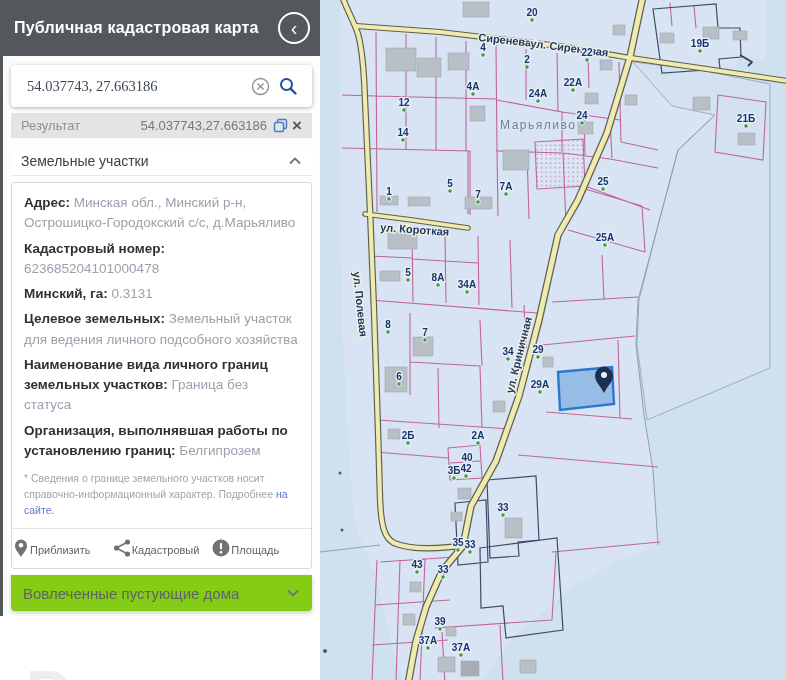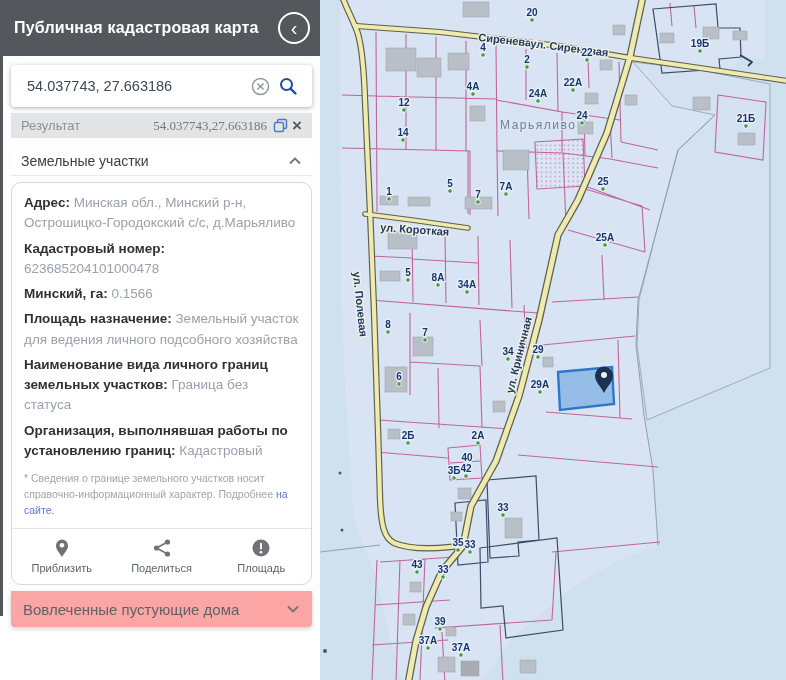--- a/index.html
+++ b/index.html
@@ -8,42 +8,42 @@
 
   
   .sidebar { position:absolute; left:0; top:0; width:320px; height:616px; background:#fdfdfd;
              box-shadow: inset 3px 0 0 #53575b; z-index:2; }
   .sb-header { height:56px; background:#54585c; display:flex; align-items:center; padding:0 10px 0 14px; }
   .sb-title { color:#fff; font-size:16px; font-weight:bold; flex:1; letter-spacing:.2px; }
   .back-btn { width:32px; height:32px; border-radius:50%; border:2px solid #fff; background:transparent;
               color:#fff; font-size:20px; line-height:26px; text-align:center; cursor:pointer; flex:0 0 auto; }
   .search-card { margin:9px 8px 6px 11px; height:42px; background:#fff; border-radius:4px;
                  box-shadow:0 1px 4px rgba(0,0,0,.3); display:flex; align-items:center; padding:0 10px 0 4px; }
-  .search-input { flex:1; border:none; outline:none; font-family:Liberation Sans, sans-serif;
+  .search-input { flex:1; border:none; outline:none; font-family:Liberation Serif, serif;
                   font-size:14.5px; color:#3d4856; padding:0 6px 0 12px; background:transparent; }
   .icon-btn { background:none; border:none; cursor:pointer; display:flex; align-items:center; padding:4px; }
   .result-bar { margin:4px 8px 8px 11px; height:25px; background:#e3e4e6; display:flex; align-items:center;
                 padding:0 8px 0 10px; }
   .result-label { font-size:13px; color:#8e9094; flex:1; }
-  .result-value { font-size:13px; color:#75777b; margin-right:4px;font-family:Liberation Serif, serif; }
+  .result-value { font-size:13px; color:#75777b; margin-right:4px; }
   .close-x { font-size:17px; color:#56585c; font-weight:bold; padding:0 2px; cursor:pointer; background:none; border:none; }
   .section-row { margin:2px 8px 0 11px; height:30px; background:#fff; display:flex; align-items:center;
                  padding:0 10px; border-bottom:1px solid #e8e8ea; cursor:pointer; }
   .section-row span.t { flex:1; font-size:14px; color:#3c4043; }
-  .details-card { margin:6px 8px 0 11px; border:1px solid #d8d9db; border-radius:10px; background:#fff;
+  .details-card { margin:6px 8px 0 11px; border:1px solid #d8d9db; border-radius:3px; background:#fff;
                   padding:10px 12px 0 12px; }
   .row { font-size:13.5px; line-height:1.5; margin-bottom:5px; }
   .row b { color:#2f3235; font-weight:bold; }
   .row span { color:#9aa0ac; }
   .foot { font-size:10.5px; color:#a0a4ae; line-height:1.5; margin:10px 0 10px 0; }
   .foot a { color:#5b79c9; text-decoration:none; cursor:pointer; }
   .actions { border-top:1px solid #e4e5e7; margin:0 -12px; display:flex; padding:9px 0 10px 0; }
-  .action { flex:1; display:flex; flex-direction:column; align-items:center; cursor:pointer; }
+  .action { flex:1; display:flex; align-items:center; cursor:pointer; }
   .action .lbl { font-size:11px; color:#5f6368; margin-top:4px; }
-  .section-row2 { margin:6px 8px 0 11px; height:36px; background:#fca5a5; display:flex; align-items:center;
+  .section-row2 { margin:6px 8px 0 11px; height:36px; background:#84cc16; display:flex; align-items:center;
                   padding:0 12px; border-radius:0 0 4px 4px; box-shadow:0 2px 4px rgba(0,0,0,.18); cursor:pointer; }
   .section-row2 span.t { flex:1; font-size:15px; color:#5f6368; }
   .watermark { margin:46px 0 0 26px; color:#ededf0; font-weight:bold; letter-spacing:2px;
                text-shadow:1px 1px 0 #dddde3; user-select:none; }
   .watermark .wb { font-size:60px; }
 
   
   .map { position:absolute; left:320px; top:0; width:466px; height:680px; background:#cfe0ef; }
   .num-label { font:bold 10px "Liberation Sans",sans-serif; fill:#16366b;
                paint-order:stroke; stroke:#e9eff8; stroke-width:2.6px; text-anchor:middle; }
@@ -103,33 +103,33 @@
       <p class="row">
         <b>Адрес:</b>
         <span>Минская обл., Минский р-н, Острошицко-Городокский с/с, д.Марьяливо</span>
       </p>
       <p class="row">
         <b>Кадастровый номер:</b>
         <span>623685204101000478</span>
       </p>
       <p class="row">
         <b>Минский, га:</b>
-        <span>0.1566</span>
-      </p>
-      <p class="row">
-        <b>Площадь назначение:</b>
+        <span>0.3131</span>
+      </p>
+      <p class="row">
+        <b>Целевое земельных:</b>
         <span>Земельный участок для ведения личного подсобного хозяйства</span>
       </p>
       <p class="row">
         <b>Наименование вида личного границ земельных участков:</b>
         <span>Граница без статуса</span>
       </p>
       <p class="row">
         <b>Организация, выполнявшая работы по установлению границ:</b>
-        <span>Кадастровый</span>
+        <span>Белгипрозем</span>
       </p>
       <p class="foot">
         <span>* Сведения о границе земельного участков носит справочно-информационный характер. Подробнее</span>
         <a>на сайте.</a>
       </p>
 
       <div class="actions">
         <div class="action">
           <svg width="18" height="20" viewBox="0 0 18 20">
             <path d="M9,19 C5.5,13.5 3,11.5 3,7.5 a6,6 0 1,1 12,0 C15,11.5 12.5,13.5 9,19 Z" fill="#6f7276"></path>
@@ -137,21 +137,21 @@
           </svg>
           <span class="lbl">Приблизить</span>
         </div>
         <div class="action">
           <svg width="20" height="20" viewBox="0 0 20 20">
             <circle cx="15.5" cy="4" r="2.6" fill="#6f7276"></circle>
             <circle cx="4.5" cy="10" r="2.6" fill="#6f7276"></circle>
             <circle cx="15.5" cy="16" r="2.6" fill="#6f7276"></circle>
             <path d="M4.5,10 L15.5,4 M4.5,10 L15.5,16" stroke="#6f7276" stroke-width="1.7"></path>
           </svg>
-          <span class="lbl">Поделиться</span>
+          <span class="lbl">Кадастровый</span>
         </div>
         <div class="action">
           <svg width="20" height="20" viewBox="0 0 20 20">
             <circle cx="10" cy="10" r="8.5" fill="#6f7276"></circle>
             <rect x="9" y="4.7" width="2" height="6.8" rx="1" fill="#fff"></rect>
             <circle cx="10" cy="14.3" r="1.3" fill="#fff"></circle>
           </svg>
           <span class="lbl">Площадь</span>
         </div>
       </div>

